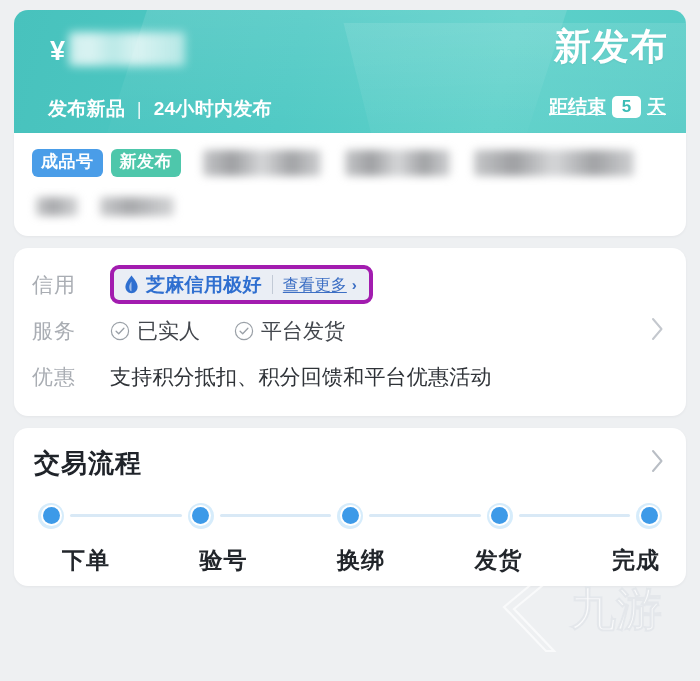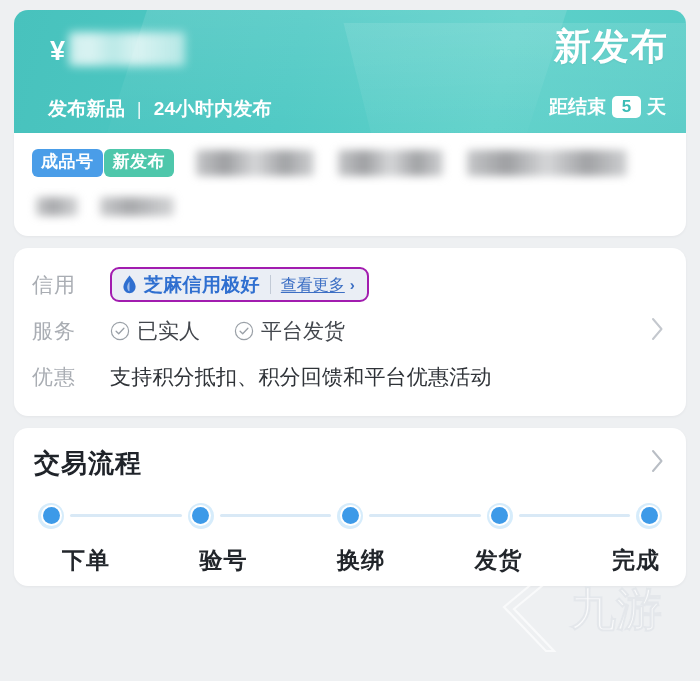--- a/index.html
+++ b/index.html
@@ -105,20 +105,21 @@
   .countdown {
     position: absolute;
     right: 20px;
     top: 84px;
     display: flex;
     align-items: center;
     color: #ffffff;
     font-size: 19px;
     font-weight: 600;
     white-space: nowrap;
+    text-decoration: underline;
   }
   .countdown .num {
     display: inline-block;
     min-width: 21px;
     text-align: center;
     background: #ffffff;
     color: #3cbcb6;
     border-radius: 5px;
     font-size: 17px;
     font-weight: 800;
@@ -148,21 +149,21 @@
     display: inline-block;
     color: #ffffff;
     font-size: 17px;
     font-weight: 700;
     border-radius: 6px;
     padding: 4px 9px 5px;
     line-height: 1.1;
     letter-spacing: .5px;
     white-space: nowrap;
   }
-  .tag-blue  { background: #4a9de8; margin-right: 1px; }
+  .tag-blue  { background: #4a9de8; margin-right: 8px; }
   .tag-green { background: #4ec7ab; }
 
   .title-blur-wrap {
     display: flex;
     align-items: center;
     gap: 24px;
     margin-left: 22px;
     flex: 1;
   }
   .tblur {
@@ -213,21 +214,21 @@
     flex: 0 0 78px;
     color: #a9adb3;
     font-size: 21px;
     font-weight: 400;
     letter-spacing: 1px;
   }
   .credit-pill {
     display: inline-flex;
     align-items: center;
     background: #eaeef5;
-    border: 2px solid #a21caf;
+    border: 4px solid #a21caf;
     border-radius: 9px;
     padding: 6px 12px 6px 10px;
     line-height: 1;
   }
   .drop-icon { margin-right: 7px; display: block; }
   .credit-text {
     color: #2f6fd0;
     font-size: 19px;
     font-weight: 700;
     letter-spacing: .3px;

